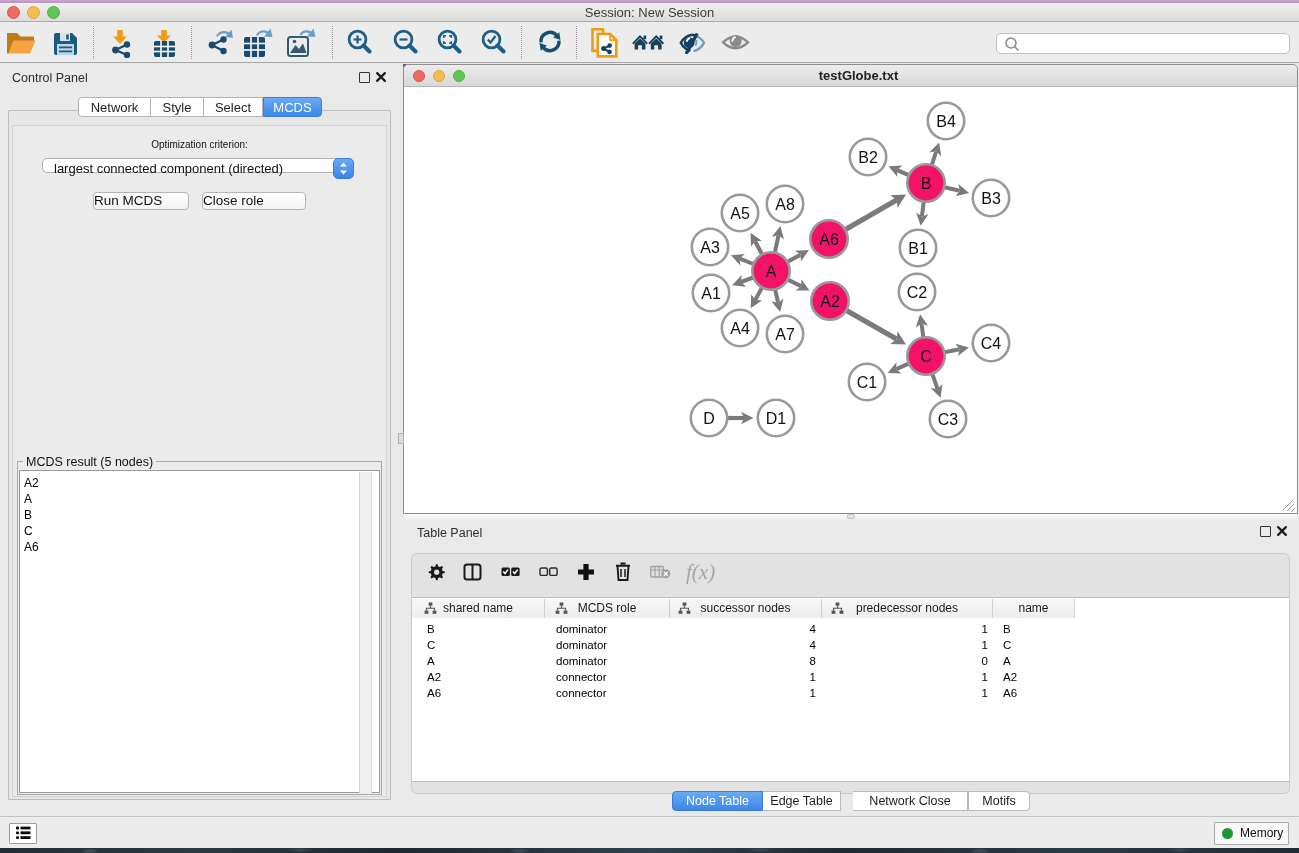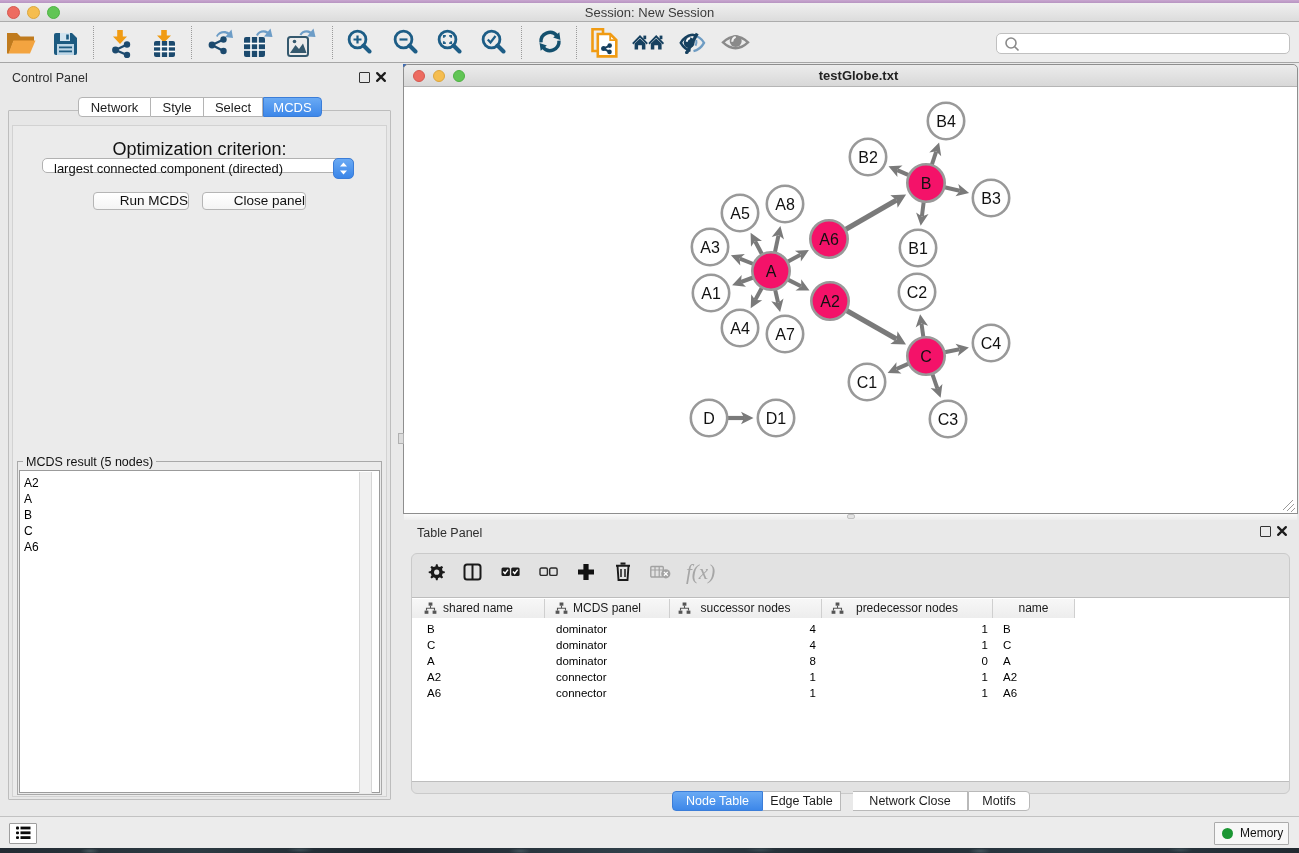--- a/index.html
+++ b/index.html
@@ -20,24 +20,24 @@
 .sbtn{left:9px;top:823px;width:28px;height:21px;background:#fff;border:1.5px solid #9e9e9e;border-radius:1px}
 .membtn{left:1214px;top:822px;width:75px;height:23px;background:#f7f7f7;border:1px solid #ababab;border-radius:1px;font-size:12px;color:#111;line-height:21px;padding-left:25px}
 .memdot{left:1222px;top:828px;width:11px;height:11px;border-radius:50%;background:#1b9633;border:none}
 
 .cptitle{left:12px;top:71px;font-size:12.5px;color:#2e2e2e}
 .paneicon{width:11px;height:11px;border:1.6px solid #333;border-radius:1px}
 .cpbox{left:8px;top:110px;width:383px;height:690px;border:1px solid #bdbdbd;background:#e7e7e7;border-radius:1px}
 .cpinner{left:12px;top:125px;width:375px;height:672px;border:1px solid #d2d2d2;background:#ebebeb}
 .seg{height:20px;border:1px solid #b4b4b4;background:#fff;font-size:13px;color:#1d1d1d;text-align:center;line-height:20px;top:97px}
 .seg.sel{background:linear-gradient(#6aaaf4,#3d87e9);color:#fff;border-color:#3b7dd8}
-.optlab{left:42px;top:139px;width:315px;text-align:center;font-size:18px;color:#111}
+.optlab{left:42px;top:139px;width:315px;text-align:center;font-size:10px;color:#111}
 .combo{left:42px;top:158px;width:312px;height:15px;background:#fff;border:1px solid #b1b1b1;border-radius:5px;font-size:13px;color:#111;line-height:19px;padding-left:11px}
 .combocap{left:333px;top:158px;width:21px;height:21px;border-radius:5px;background:linear-gradient(#6aaaf4,#3a85e8);border:1px solid #3b7dd8}
-.btn{top:192px;height:18px;background:linear-gradient(#ffffff,#f4f4f4);border:1px solid #b5b5b5;border-radius:4px;font-size:13.5px;color:#111;text-align:right;line-height:16px}
+.btn{top:192px;height:18px;background:linear-gradient(#ffffff,#f4f4f4);border:1px solid #b5b5b5;border-radius:4px;font-size:13.5px;color:#111;text-align:left;line-height:16px}
 .fieldset{left:17px;top:461px;width:365px;height:334px;border:1px solid #a9a9a9}
 .legend{left:23px;top:455px;background:#ebebeb;padding:0 3px;font-size:12.5px;color:#111}
 .mlist{left:19px;top:470px;width:361px;height:323px;background:#fff;border:1px solid #9b9b9b}
 .mitem{font-size:12px;color:#000;left:4px}
 .mscroll{right:7px;top:1px;width:13px;height:321px;background:#f0f0f0;border-left:1px solid #d6d6d6;border-right:1px solid #d6d6d6}
 
 .netwin{left:403px;top:64px;width:895px;height:450px;border:1px solid #8e8e8e;border-radius:5px 5px 0 0;box-shadow:none}
 .nettitle{left:0;top:0;width:100%;height:22px;background:linear-gradient(#ececec,#d8d8d8);border-bottom:1px solid #b5b5b5;border-radius:5px 5px 0 0}
 .ntl{border-radius:50%;width:12px;height:12px;top:5px}
 .netcanvas{left:0;top:22px;width:893px;height:426px;background:#fff}
@@ -206,21 +206,21 @@
 <div class="abs seg" style="left:151px;width:53px;border-left:none">Style</div>
 <div class="abs seg" style="left:204px;width:59px;border-left:none">Select</div>
 <div class="abs seg sel" style="left:263px;width:59px;border-radius:0 4px 4px 0">MCDS</div>
 <div class="abs optlab">Optimization criterion:</div>
 <div class="abs combo">largest connected component (directed)</div>
 <div class="abs combocap"><svg width="19" height="19" viewBox="0 0 19 19">
       <path d="M9.5 3.5 L13 7.5 L6 7.5 Z" fill="#fff"></path>
       <path d="M9.5 15.5 L13 11.5 L6 11.5 Z" fill="#fff"></path>
     </svg></div>
 <div class="abs btn" style="left:93px;width:96px">Run MCDS</div>
-<div class="abs btn" style="left:202px;width:104px">Close panel</div>
+<div class="abs btn" style="left:202px;width:104px">Close role</div>
 <div class="abs fieldset"></div>
 <div class="abs legend">MCDS result (5 nodes)</div>
 <div class="abs mlist">
 <div class="abs mitem" style="top:5px">A2</div>
 <div class="abs mitem" style="top:21px">A</div>
 <div class="abs mitem" style="top:37px">B</div>
 <div class="abs mitem" style="top:53px">C</div>
 <div class="abs mitem" style="top:69px">A6</div>
 <div class="abs mscroll"></div>
 </div>
@@ -328,21 +328,21 @@
 <div class="abs" style="left:847px;top:513.5px;width:8px;height:5px;background:#e3e3e3;border:1px solid #c2c2c2;border-radius:2px"></div>
 
 <div class="abs tptitle">Table Panel</div>
 <div class="abs paneicon" style="left:1260px;top:526px"></div>
 <svg class="abs" style="left:1276px;top:525px" width="12" height="12" viewBox="0 0 14 14">
     <path d="M2.5 2.5 L11.5 11.5 M11.5 2.5 L2.5 11.5" stroke="#1c1c1c" stroke-width="2.6" stroke-linecap="round"></path>
   </svg>
 <div class="abs tpbox"></div>
 <div class="abs tpwhite"></div>
 <div class="abs th" style="left:412px;width:133px">shared name</div>
-<div class="abs th" style="left:545px;width:125px">MCDS panel</div>
+<div class="abs th" style="left:545px;width:125px">MCDS role</div>
 <div class="abs th" style="left:670px;width:152px">successor nodes</div>
 <div class="abs th" style="left:822px;width:171px">predecessor nodes</div>
 <div class="abs th" style="left:993px;width:82px">name</div>
 <div class="abs td" style="left:427px;top:621px">B</div>
 <div class="abs td" style="left:556px;top:621px">dominator</div>
 <div class="abs td" style="left:740px;top:621px;width:76px;text-align:right">4</div>
 <div class="abs td" style="left:912px;top:621px;width:76px;text-align:right">1</div>
 <div class="abs td" style="left:1003px;top:621px">B</div>
 <div class="abs td" style="left:427px;top:637px">C</div>
 <div class="abs td" style="left:556px;top:637px">dominator</div>

